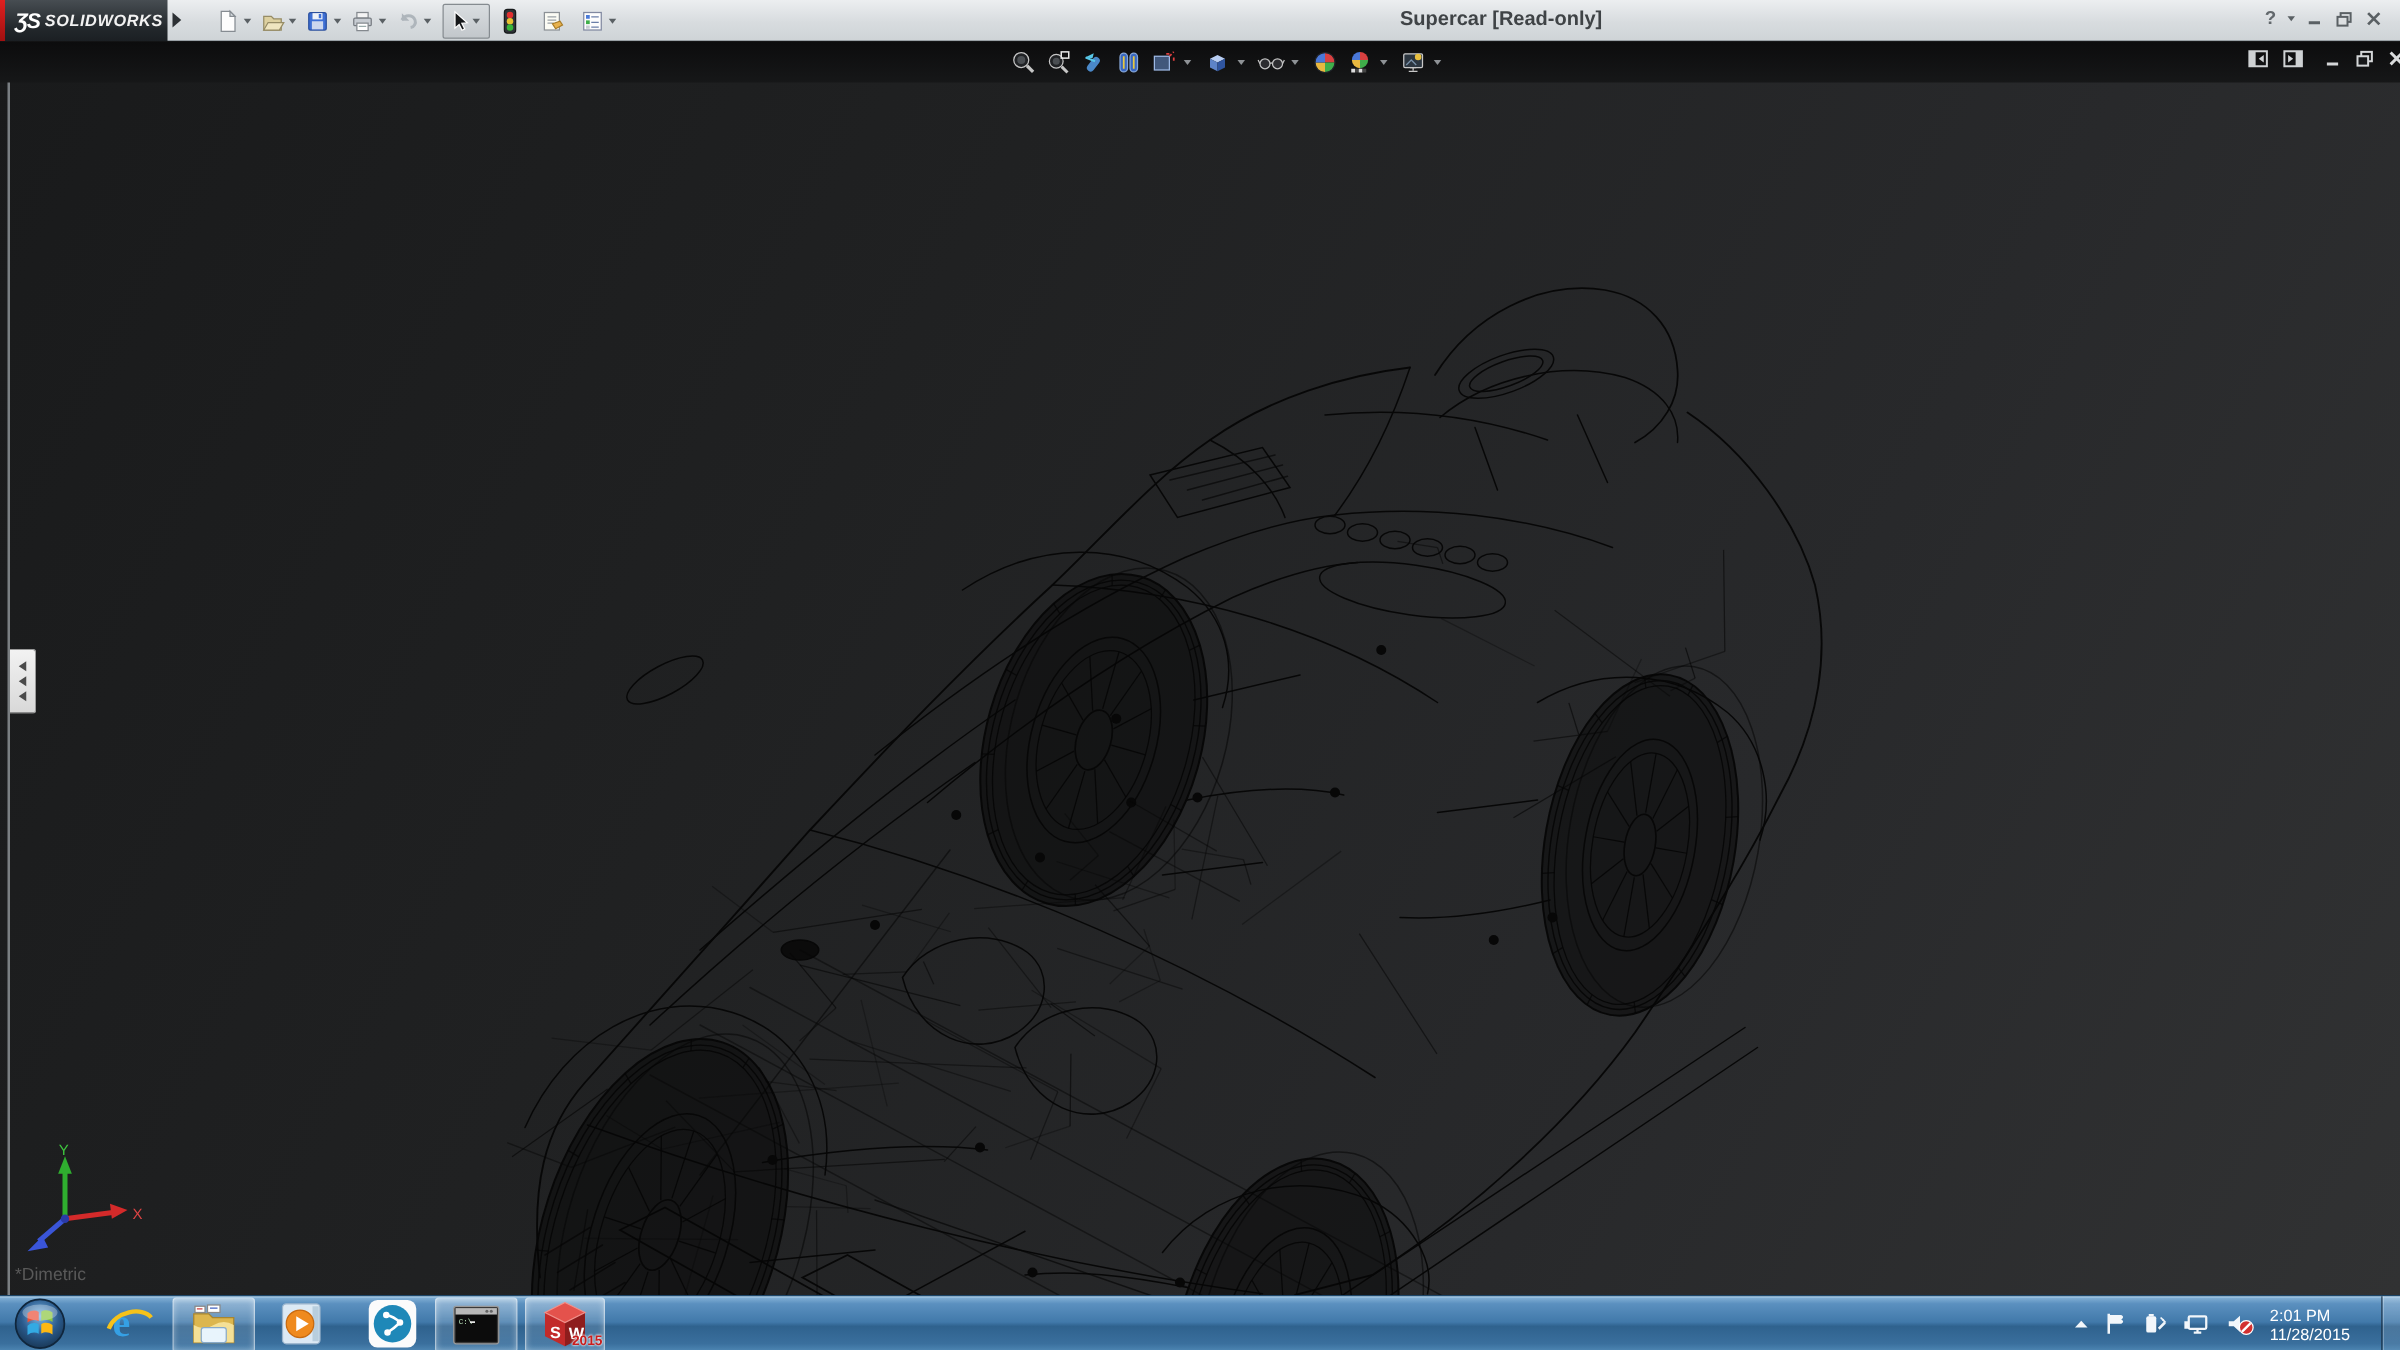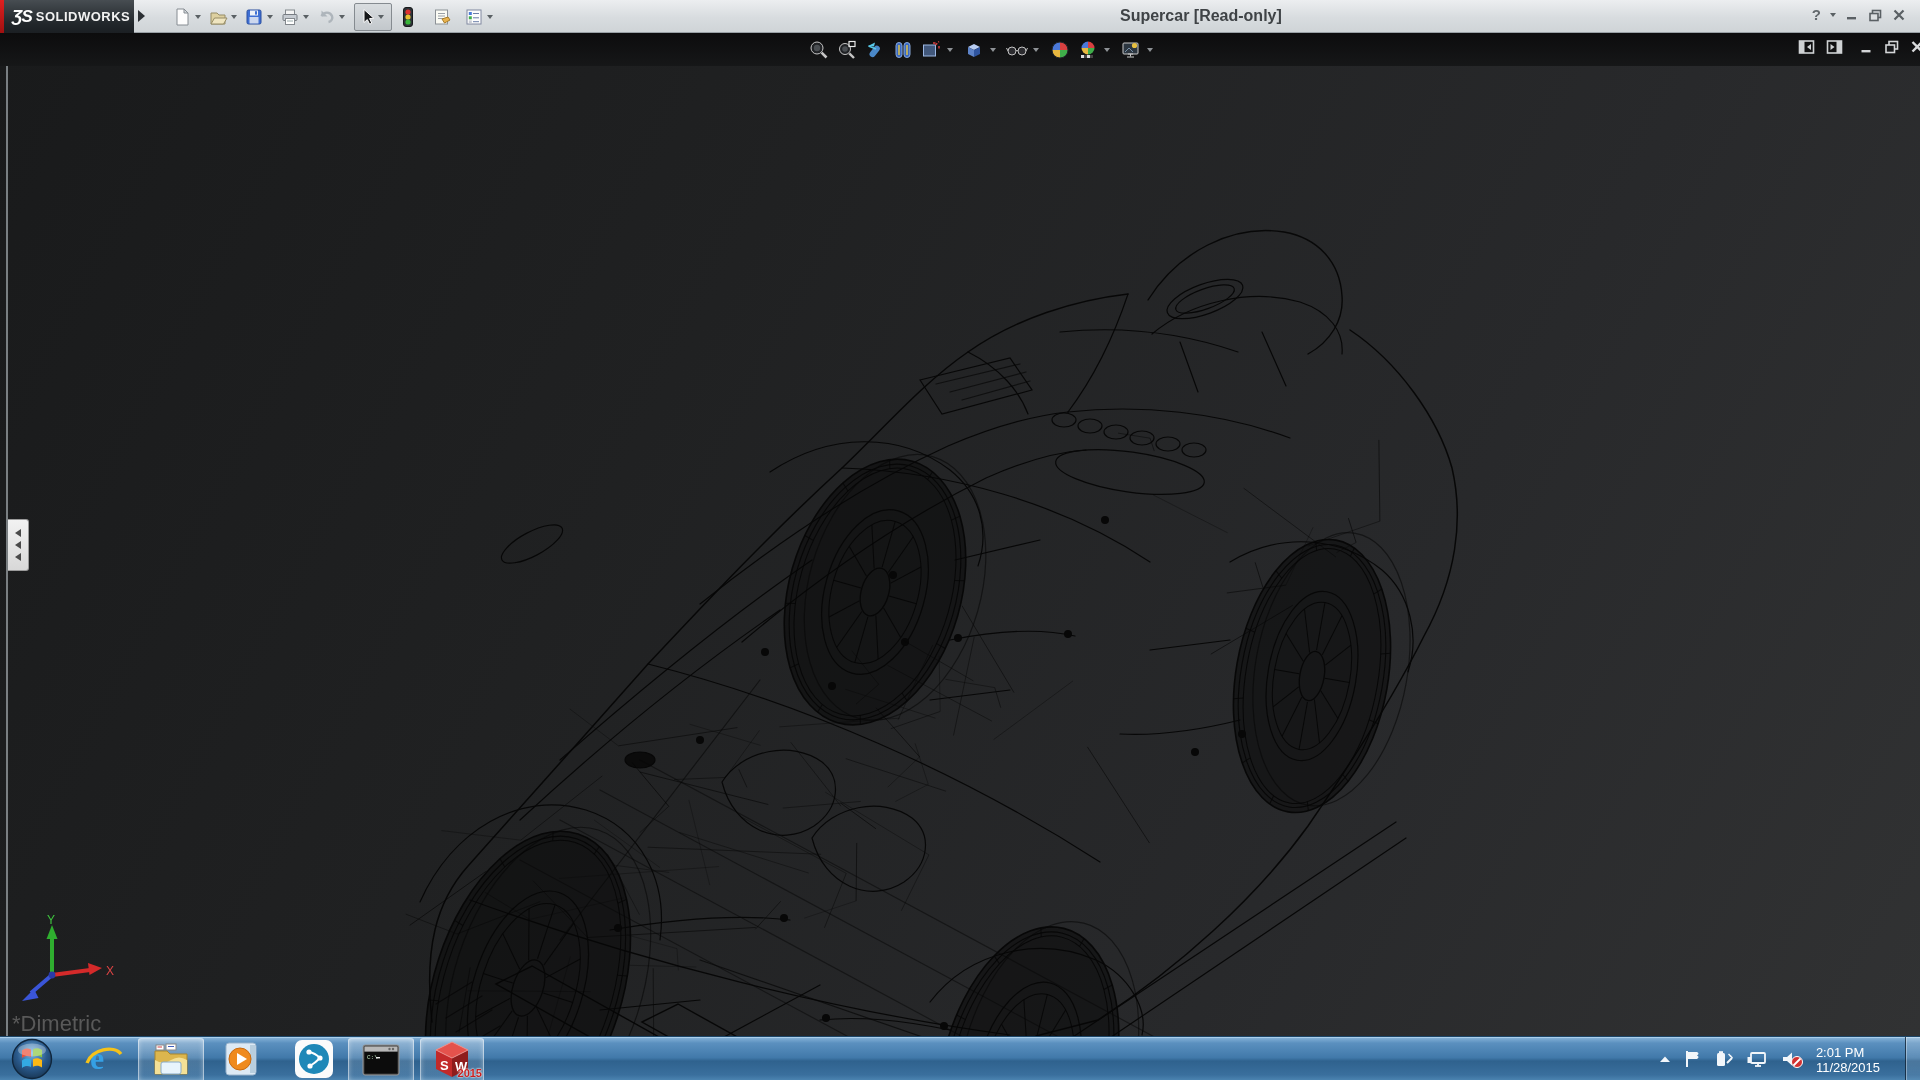--- a/index.html
+++ b/index.html
@@ -9,21 +9,21 @@
   
   #titlebar{position:absolute;left:0;top:0;width:1920px;height:33px;
     background:linear-gradient(#eceef0,#d8dcdf 55%,#cfd4d7);
     border-bottom:1px solid #99a0a5;box-sizing:border-box;}
   #logo{position:absolute;left:0;top:0;width:134px;height:33px;
     background:linear-gradient(#474d52,#22272b 70%,#1b1f23);
     display:flex;align-items:center;overflow:hidden;}
   #redstrip{position:absolute;left:0;top:0;width:4px;height:33px;
     background:linear-gradient(#e02020,#a01010);}
   .brandglyph{color:#fff;font-size:17px;font-weight:bold;font-style:italic;margin-left:12px;letter-spacing:-1px;}
-  .brandname{color:#f2f2f2;font-size:13px;font-weight:bold;letter-spacing:.5px;margin-left:4px;}
+  .brandname{color:#f2f2f2;font-size:13px;font-weight:bold;letter-spacing:.5px;margin-left:4px;font-style:italic;}
   #menuExpander{position:absolute;left:138px;top:10px;width:0;height:0;
     border-left:7px solid #2c3034;border-top:6px solid transparent;border-bottom:6px solid transparent;cursor:pointer;}
   #maintb{position:absolute;left:170px;top:0;height:33px;display:flex;align-items:center;}
   .tbtn{width:24px;height:24px;display:flex;align-items:center;justify-content:center;border-radius:2px;}
   .dd{width:0;height:0;border-left:3.5px solid transparent;border-right:3.5px solid transparent;
     border-top:4px solid #5a6064;margin:0 5px 0 1px;}
   .ddDark{border-top-color:#8e9296;}
   .selbox{display:flex;align-items:center;border:1px solid #858b90;border-radius:2px;
     background:linear-gradient(#d9dde0,#c2c7cb);padding:0 2px;margin:0 4px;height:26px;}
   #wintitle{position:absolute;left:1120px;top:7px;font-size:16px;color:#3f4346;white-space:nowrap;font-weight:bold;}
@@ -39,21 +39,21 @@
   #headsup{position:absolute;left:806px;top:3px;height:28px;display:flex;align-items:center;gap:3px;}
   .hbtn{width:25px;height:25px;display:flex;align-items:center;justify-content:center;border-radius:2px;}
   #docctrl{position:absolute;left:1798px;top:6px;display:flex;align-items:center;gap:10px;}
   #leftline{position:absolute;left:6px;top:33px;width:2px;height:970px;background:#8b9094;opacity:.85;}
   #fmtab{position:absolute;left:8px;top:486px;width:20px;height:50px;background:linear-gradient(#f2f2f2,#d8d8d8);
     border:1px solid #9a9a9a;border-left:none;border-radius:0 3px 3px 0;
     display:flex;flex-direction:column;align-items:center;justify-content:center;gap:4px;cursor:pointer;}
   .fmarrow{width:0;height:0;border-right:6px solid #4a4a4a;border-top:4px solid transparent;border-bottom:4px solid transparent;}
   #carSvg{position:absolute;left:0;top:0;width:1920px;height:1003px;}
   #triad{position:absolute;left:14px;top:880px;}
-  #viewlabel{position:absolute;left:12px;top:978px;font-size:22px;color:#595959;}
+  #viewlabel{position:absolute;left:12px;top:978px;font-size:14px;color:#595959;}
 
   
   #taskbar{position:absolute;left:0;top:1036px;width:1920px;height:44px;
     background:linear-gradient(#8ab6da 0%,#5b90bf 14%,#4179aa 48%,#2f628e 56%,#3a6f9d 88%,#4b83b0 100%);
     border-top:1px solid #1d4668;box-sizing:border-box;}
   #taskbar::before{content:"";position:absolute;left:0;top:0;width:100%;height:1px;background:rgba(185,220,245,.7);}
   .tkicon{position:absolute;top:1px;height:42px;display:flex;align-items:center;justify-content:center;cursor:pointer;}
   .appbox{border:1px solid rgba(255,255,255,.55);border-radius:3px;
     background:linear-gradient(rgba(255,255,255,.34),rgba(255,255,255,.14) 50%,rgba(255,255,255,.06));
     box-shadow:inset 0 0 5px rgba(255,255,255,.4);}

